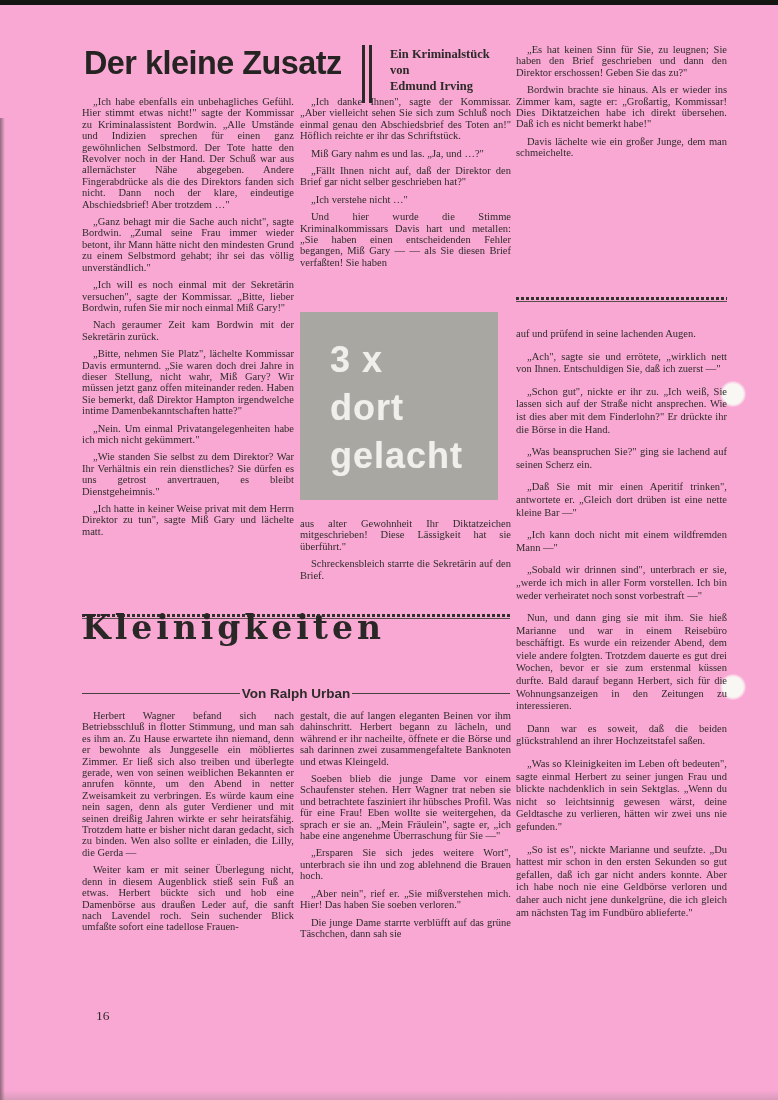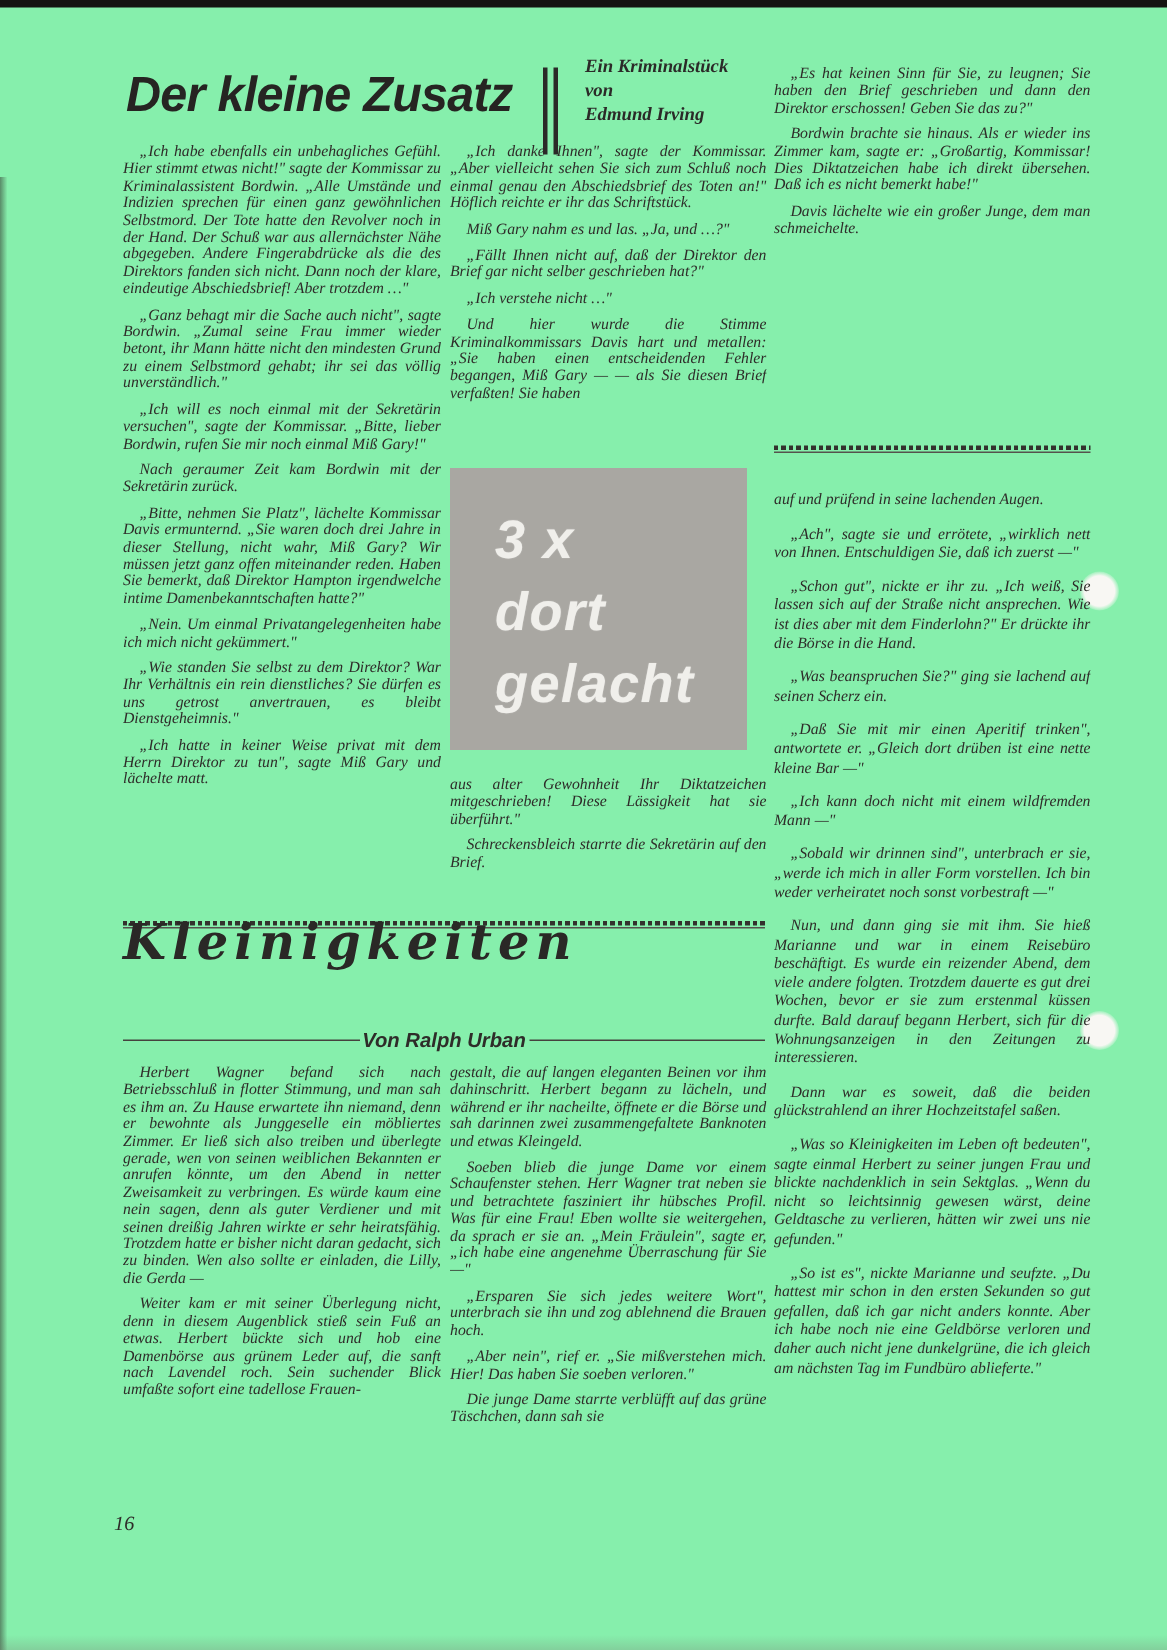--- a/index.html
+++ b/index.html
@@ -4,40 +4,40 @@
 <style>
   html,body{margin:0;padding:0;}
   body{
     width:778px;height:1100px;
     background:#e8e7e3;
     font-family:"Liberation Serif", serif;
     color:#2e2c29;
     position:relative;
     overflow:hidden;
   }
-  .page{position:absolute;inset:0;background:#86efac;font-style:italic;}
+  .page{position:absolute;inset:0;background:#f9a8d4;}
 
   
   .top-edge{position:absolute;left:0;top:0;width:778px;height:5px;background:#151412;}
   .left-edge{position:absolute;left:0;top:118px;bottom:0;width:5px;
     background:linear-gradient(90deg,rgba(45,42,38,.5),rgba(45,42,38,0));}
   .hole{position:absolute;width:26px;height:26px;border-radius:50%;
     background:radial-gradient(circle,#f8f7f3 55%,rgba(248,247,243,0) 75%);}
   .hole1{left:720px;top:381px;}
   .hole2{left:720px;top:674px;}
   .bottom-shadow{position:absolute;left:0;bottom:0;width:778px;height:10px;
     background:linear-gradient(0deg,rgba(120,115,108,.25),rgba(120,115,108,0));}
 
   
   .a1-title{position:absolute;left:84px;top:44px;margin:0;
     font-family:"Liberation Sans",sans-serif;font-weight:bold;
     font-size:33px;letter-spacing:-0.5px;color:#262422;transform:scaleX(.98);transform-origin:left;}
   .bars{position:absolute;left:362px;top:45px;height:58px;display:flex;gap:4px;}
   .bars span{display:block;width:3px;height:100%;background:#2b2a28;}
-  .a1-sub{position:absolute;left:390px;top:36px;width:130px;
+  .a1-sub{position:absolute;left:390px;top:46px;width:130px;
     font-weight:bold;font-size:12.5px;line-height:16px;color:#2b2a28;}
 
   
   .col{position:absolute;font-size:10.5px;line-height:11.4px;
     text-align:justify;overflow:hidden;hyphens:auto;-webkit-hyphens:auto;}
   .para{margin:0 0 6px;text-indent:11px;}
   .noindent{text-indent:0;}
 
   .c-a1-1{left:82px;top:96px;width:212px;height:516px;}
   .c-a1-2t{left:300px;top:96px;width:211px;height:212px;}
@@ -67,21 +67,21 @@
 
   
   .a2-title{position:absolute;left:82px;top:608px;width:428px;margin:0;
     text-align:left;font-family:"DejaVu Serif",serif;font-weight:bold;
     font-size:33px;letter-spacing:4px;color:#2a2826;}
   .a2-byline{position:absolute;left:82px;top:686px;width:428px;
     display:flex;align-items:center;gap:2px;
     font-family:"Liberation Sans",sans-serif;font-weight:bold;font-size:13.5px;color:#2e2c29;}
   .a2-byline .rule{flex:1;height:1px;background:#45423e;}
 
-  .pagenum{position:absolute;left:76px;top:1008px;font-size:13.5px;color:#2e2c29;}
+  .pagenum{position:absolute;left:96px;top:1008px;font-size:13.5px;color:#2e2c29;}
 </style>
 </head>
 <body>
 
 <div class="page">
 
   <div class="top-edge"></div>
   <div class="left-edge"></div>
   <div class="hole hole1"></div>
   <div class="hole hole2"></div>
@@ -144,21 +144,21 @@
   <h2 class="a2-title">Kleinigkeiten</h2>
   <div class="a2-byline">
     <span class="rule"></span>
     <span>Von Ralph Urban</span>
     <span class="rule"></span>
   </div>
 
   <div class="col c-a2-1">
 
   <p class="para">Herbert Wagner befand sich nach Betriebsschluß in flotter Stimmung, und man sah es ihm an. Zu Hause erwartete ihn niemand, denn er bewohnte als Junggeselle ein möbliertes Zimmer. Er ließ sich also treiben und überlegte gerade, wen von seinen weiblichen Bekannten er anrufen könnte, um den Abend in netter Zweisamkeit zu verbringen. Es würde kaum eine nein sagen, denn als guter Verdiener und mit seinen dreißig Jahren wirkte er sehr heiratsfähig. Trotzdem hatte er bisher nicht daran gedacht, sich zu binden. Wen also sollte er einladen, die Lilly, die Gerda —</p>
-      <p class="para">Weiter kam er mit seiner Überlegung nicht, denn in diesem Augenblick stieß sein Fuß an etwas. Herbert bückte sich und hob eine Damenbörse aus grünem Leder auf, die sanft nach Lavendel roch. Sein suchender Blick umfaßte sofort eine tadellose Frauen-</p>
+      <p class="para">Weiter kam er mit seiner Überlegung nicht, denn in diesem Augenblick stieß sein Fuß an etwas. Herbert bückte sich und hob eine Damenbörse aus draußen Leder auf, die sanft nach Lavendel roch. Sein suchender Blick umfaßte sofort eine tadellose Frauen-</p>
     </div>
 
   <div class="col c-a2-2">
 
   <p class="para noindent">gestalt, die auf langen eleganten Beinen vor ihm dahinschritt. Herbert begann zu lächeln, und während er ihr nacheilte, öffnete er die Börse und sah darinnen zwei zusammengefaltete Banknoten und etwas Kleingeld.</p>
       <p class="para">Soeben blieb die junge Dame vor einem Schaufenster stehen. Herr Wagner trat neben sie und betrachtete fasziniert ihr hübsches Profil. Was für eine Frau! Eben wollte sie weitergehen, da sprach er sie an. „Mein Fräulein", sagte er, „ich habe eine angenehme Überraschung für Sie —"</p>
       <p class="para">„Ersparen Sie sich jedes weitere Wort", unterbrach sie ihn und zog ablehnend die Brauen hoch.</p>
       <p class="para">„Aber nein", rief er. „Sie mißverstehen mich. Hier! Das haben Sie soeben verloren."</p>
       <p class="para">Die junge Dame starrte verblüfft auf das grüne Täschchen, dann sah sie</p>
     </div>

